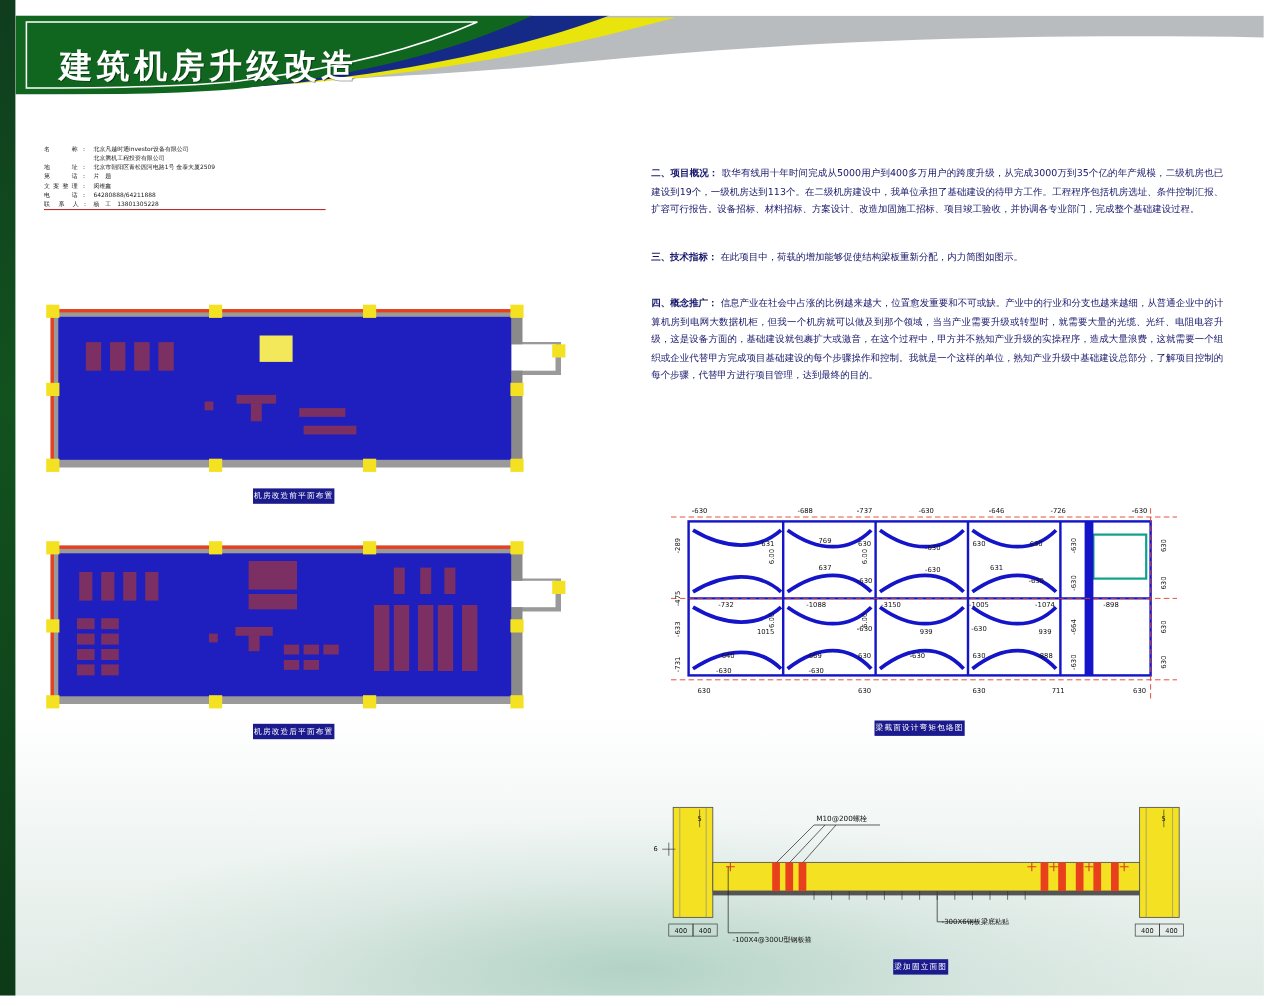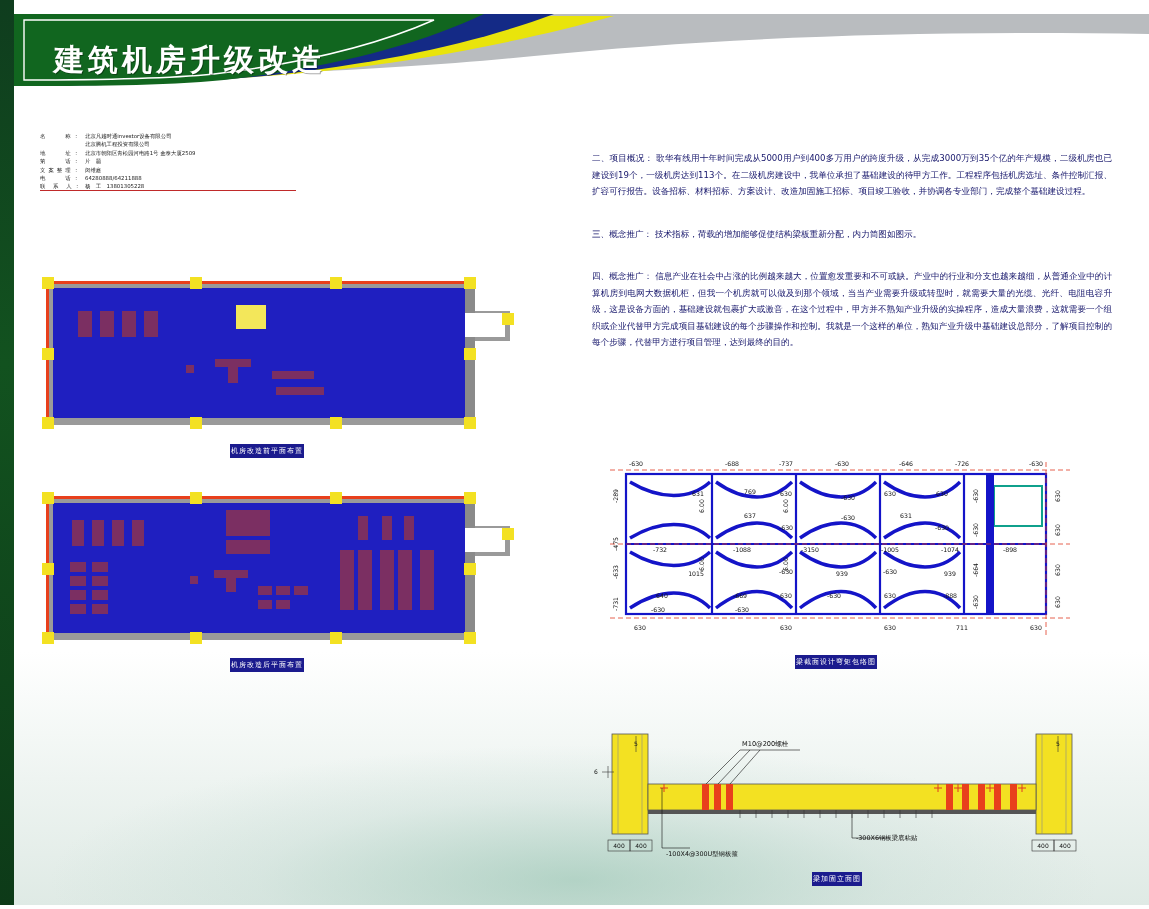--- a/index.html
+++ b/index.html
@@ -41,21 +41,21 @@
   .contact td.k{width:34px;letter-spacing:3px;}
   .contact .rule{
     position:absolute;left:0;top:58px;width:256px;height:0;border-top:0.8px solid #c02a2a;
   }
   
   .textcol{position:absolute;left:592px;top:150px;width:520px;}
   .para{
     font-size:8.6px;line-height:16.5px;color:#16166b;text-align:justify;
     margin-bottom:26px;
   }
-  .para .hd{font-weight:normal;}
+  .para .hd{font-weight:bold;}
   
   .plan{position:absolute;}
   .plan-1{left:40px;top:275px;}
   .plan-2{left:40px;top:490px;}
   .caption{
     position:absolute;background:#1b1b8e;color:#ffffff;font-size:7px;
     padding:2px 1px;letter-spacing:1px;white-space:nowrap;
   }
   .cap-plan1{left:230px;top:444px;}
   .cap-plan2{left:230px;top:658px;}
@@ -129,22 +129,22 @@
       </table>
     <div class="rule"></div>
   </div>
 
   <div class="textcol">
     <div class="para">
       <span class="hd">二、项目概况：</span>
       <span>歌华有线用十年时间完成从5000用户到400多万用户的跨度升级，从完成3000万到35个亿的年产规模，二级机房也已建设到19个，一级机房达到113个。在二级机房建设中，我单位承担了基础建设的待甲方工作。工程程序包括机房选址、条件控制汇报、扩容可行报告。设备招标、材料招标、方案设计、改造加固施工招标、项目竣工验收，并协调各专业部门，完成整个基础建设过程。</span>
     </div>
     <div class="para">
-      <span class="hd">三、概念推广：</span>
-      <span>技术指标，荷载的增加能够促使结构梁板重新分配，内力简图如图示。</span>
+      <span class="hd">三、技术指标：</span>
+      <span>在此项目中，荷载的增加能够促使结构梁板重新分配，内力简图如图示。</span>
     </div>
     <div class="para">
       <span class="hd">四、概念推广：</span>
       <span>信息产业在社会中占涨的比例越来越大，位置愈发重要和不可或缺。产业中的行业和分支也越来越细，从普通企业中的计算机房到电网大数据机柜，但我一个机房就可以做及到那个领域，当当产业需要升级或转型时，就需要大量的光缆、光纤、电阻电容升级，这是设备方面的，基础建设就包裹扩大或激音，在这个过程中，甲方并不熟知产业升级的实操程序，造成大量浪费，这就需要一个组织或企业代替甲方完成项目基础建设的每个步骤操作和控制。我就是一个这样的单位，熟知产业升级中基础建设总部分，了解项目控制的每个步骤，代替甲方进行项目管理，达到最终的目的。</span>
     </div>
   </div>
 
 
   <div class="plan plan-1">
     <svg width="480" height="160" viewBox="0 0 480 160">

